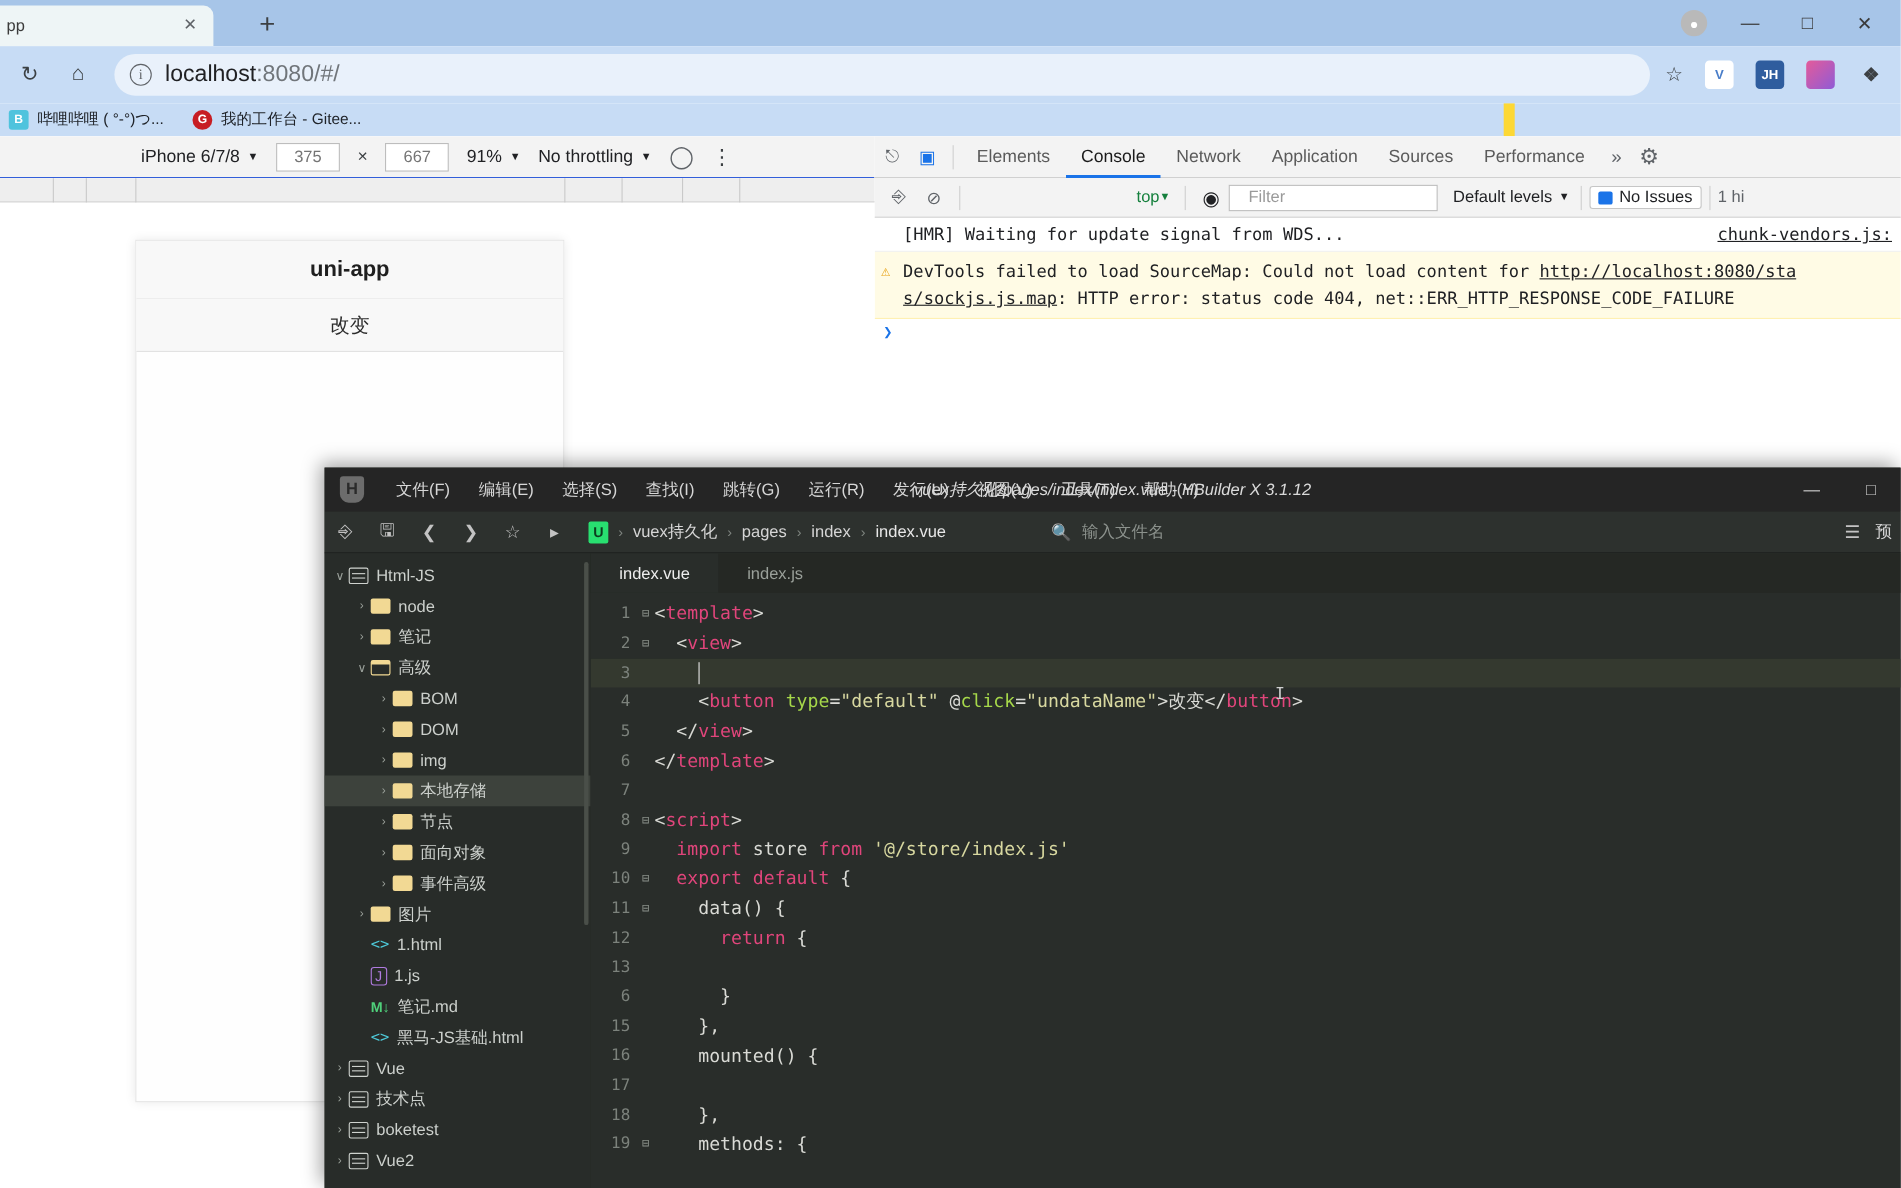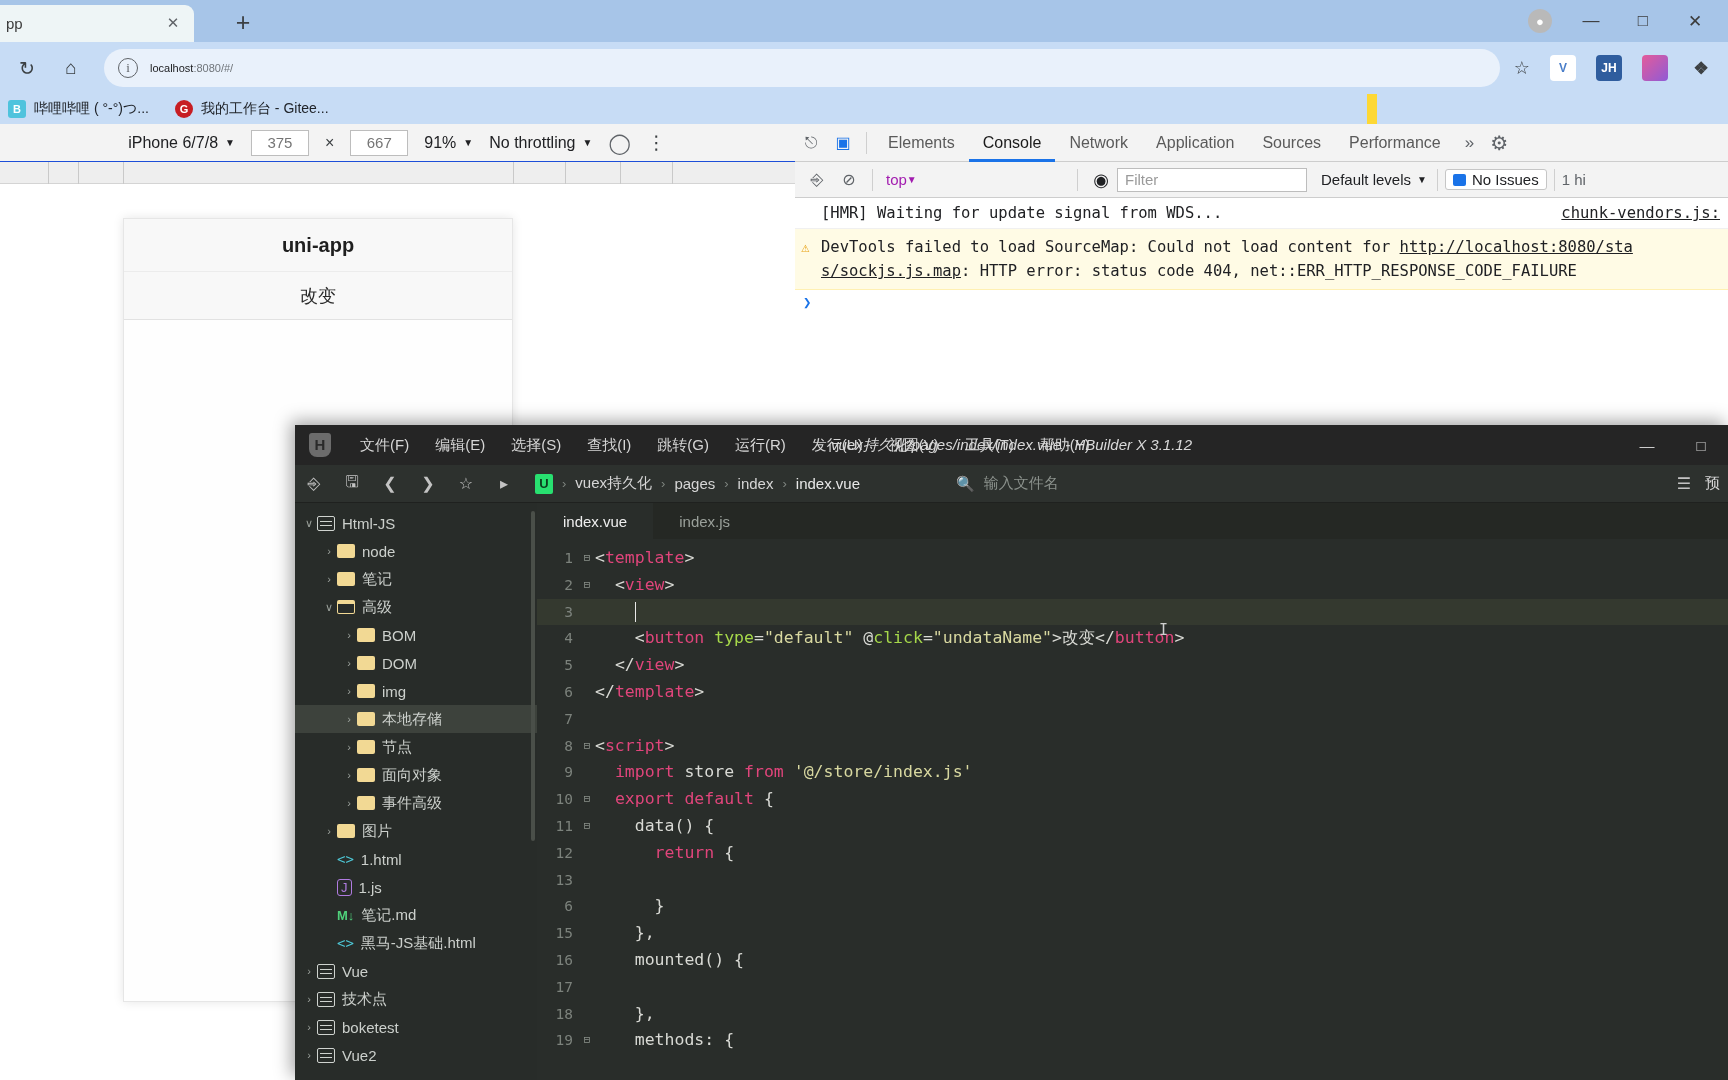--- a/index.html
+++ b/index.html
@@ -53,21 +53,21 @@
     flex: 1 1 auto; height: 38px; margin: 0 14px 0 16px;
     background: #e9f1fb; border-radius: 19px;
     display: flex; align-items: center; padding: 0 14px;
   }
   .omnibox .info-ico {
     width: 20px; height: 20px; border-radius: 50%;
     border: 1.6px solid #5f6368; color: #5f6368;
     font-size: 13px; line-height: 17px; text-align: center;
     font-family: "Liberation Serif", serif; margin-right: 12px; flex: 0 0 auto;
   }
-  .omnibox .url { font-size: 11px; color: #202124; }
+  .omnibox .url { font-size: 21px; color: #202124; }
   .omnibox .url .dim { color: #70757a; }
   .omni-right { display: flex; align-items: center; gap: 20px; padding-right: 14px; }
   .star-ico { font-size: 18px; color: #3c4043; }
   .ext-ico { width: 26px; height: 26px; border-radius: 4px; display:flex;align-items:center;justify-content:center;color:#fff;font-size:12px;font-weight:bold; }
 
   .chrome-bookmarks {
     position: absolute; left: 0; top: 94px; width: 1728px; height: 30px;
     background: #c7dcf5; display: flex; align-items: center; padding-left: 8px;
   }
   .bm {
@@ -112,25 +112,25 @@
   .dt-more { font-size: 17px; color: #5f6368; padding: 0 10px; }
   .gear { font-size: 20px; color: #5f6368; padding-left: 6px; }
 
   .dt-console-toolbar {
     position: absolute; left: 795px; top: 38px; width: 933px; height: 36px;
     background: #f3f3f3; border-bottom: 1px solid #cdcdcd;
     display: flex; align-items: center; padding-left: 6px;
   }
   .ctx-select {
     width: 190px; height: 24px; display:flex; align-items:center;
-    justify-content: flex-start; font-size: 15px; color: #a21caf; padding: 0 6px;
+    justify-content: flex-end; font-size: 15px; color: #15803d; padding: 0 6px;
   }
   .filter-box {
     width: 190px; height: 24px; border: 1px solid #bdbdbd; background: #fff;
-    font-size: 15px; color: #9a9a9a; padding-left: 7px; line-height: 22px;
+    font-size: 15px; color: #9a9a9a; padding-left: 17px; line-height: 22px;
   }
   .levels { font-size: 15px; color: #202124; display:flex;align-items:center;gap:6px; }
   .issues {
     display: flex; align-items: center; gap: 6px; font-size: 15px;
     color: #202124; border: 1px solid #c6c6c6; border-radius: 3px;
     padding: 1px 7px; background: #fff;
   }
   .issue-sq { width: 13px; height: 12px; background: #1a73e8; border-radius: 2px; }
   .hidden-note { font-size: 15px; color: #5f6368; }
 

